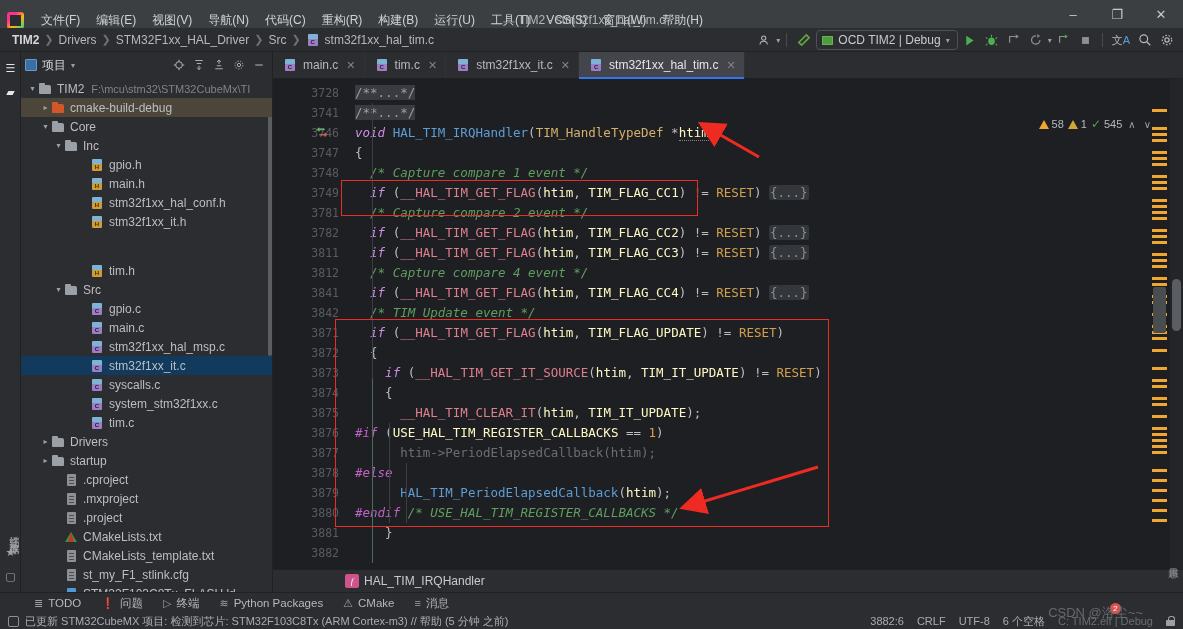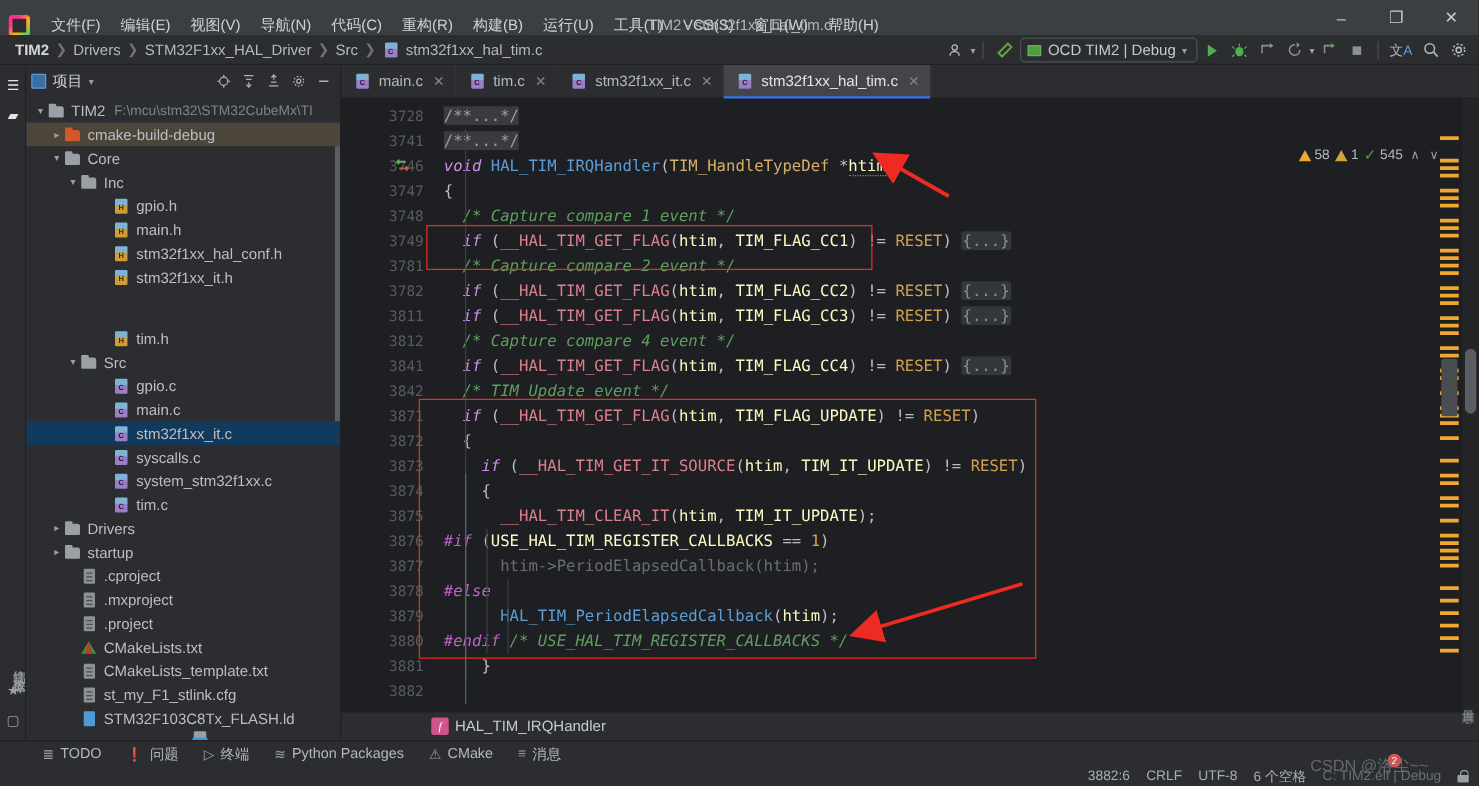--- a/index.html
+++ b/index.html
@@ -595,20 +595,25 @@
         </div>
         <div class="node" style="padding-left: 58px;">
           <span class="arrow"></span>
           <span class="ic ic-c"></span>
           <span class="node-label">gpio.c</span>
         </div>
         <div class="node" style="padding-left: 58px;">
           <span class="arrow"></span>
           <span class="ic ic-c"></span>
           <span class="node-label">main.c</span>
+        </div>
+        <div class="node" style="padding-left: 58px;">
+          <span class="arrow"></span>
+          <span class="ic ic-c"></span>
+          <span class="node-label">stm32f1xx_hal_msp.c</span>
         </div>
         <div class="node sel" style="padding-left: 58px;">
           <span class="arrow"></span>
           <span class="ic ic-c"></span>
           <span class="node-label">stm32f1xx_it.c</span>
         </div>
         <div class="node" style="padding-left: 58px;">
           <span class="arrow"></span>
           <span class="ic ic-c"></span>
           <span class="node-label">syscalls.c</span>
@@ -871,20 +876,24 @@
         <span class="g">⚠</span>
         <span>CMake</span>
       </div>
       <div class="bt">
         <span class="g">≡</span>
         <span>消息</span>
       </div>
     </div>
 
   <div class="status">
+    <div class="st-left">
+      <span class="st-icon"></span>
+      <span>已更新 STM32CubeMX 项目: 检测到芯片: STM32F103C8Tx (ARM Cortex-m3) // 帮助 (5 分钟 之前)</span>
+    </div>
     <div class="st-right">
       <span>3882:6</span>
       <span>CRLF</span>
       <span>UTF-8</span>
       <span>6 个空格</span>
       <span style="color:#6b6f74;">C: TIM2.elf | Debug</span>
       <span class="lock-ic"></span>
     </div>
   </div>
 

